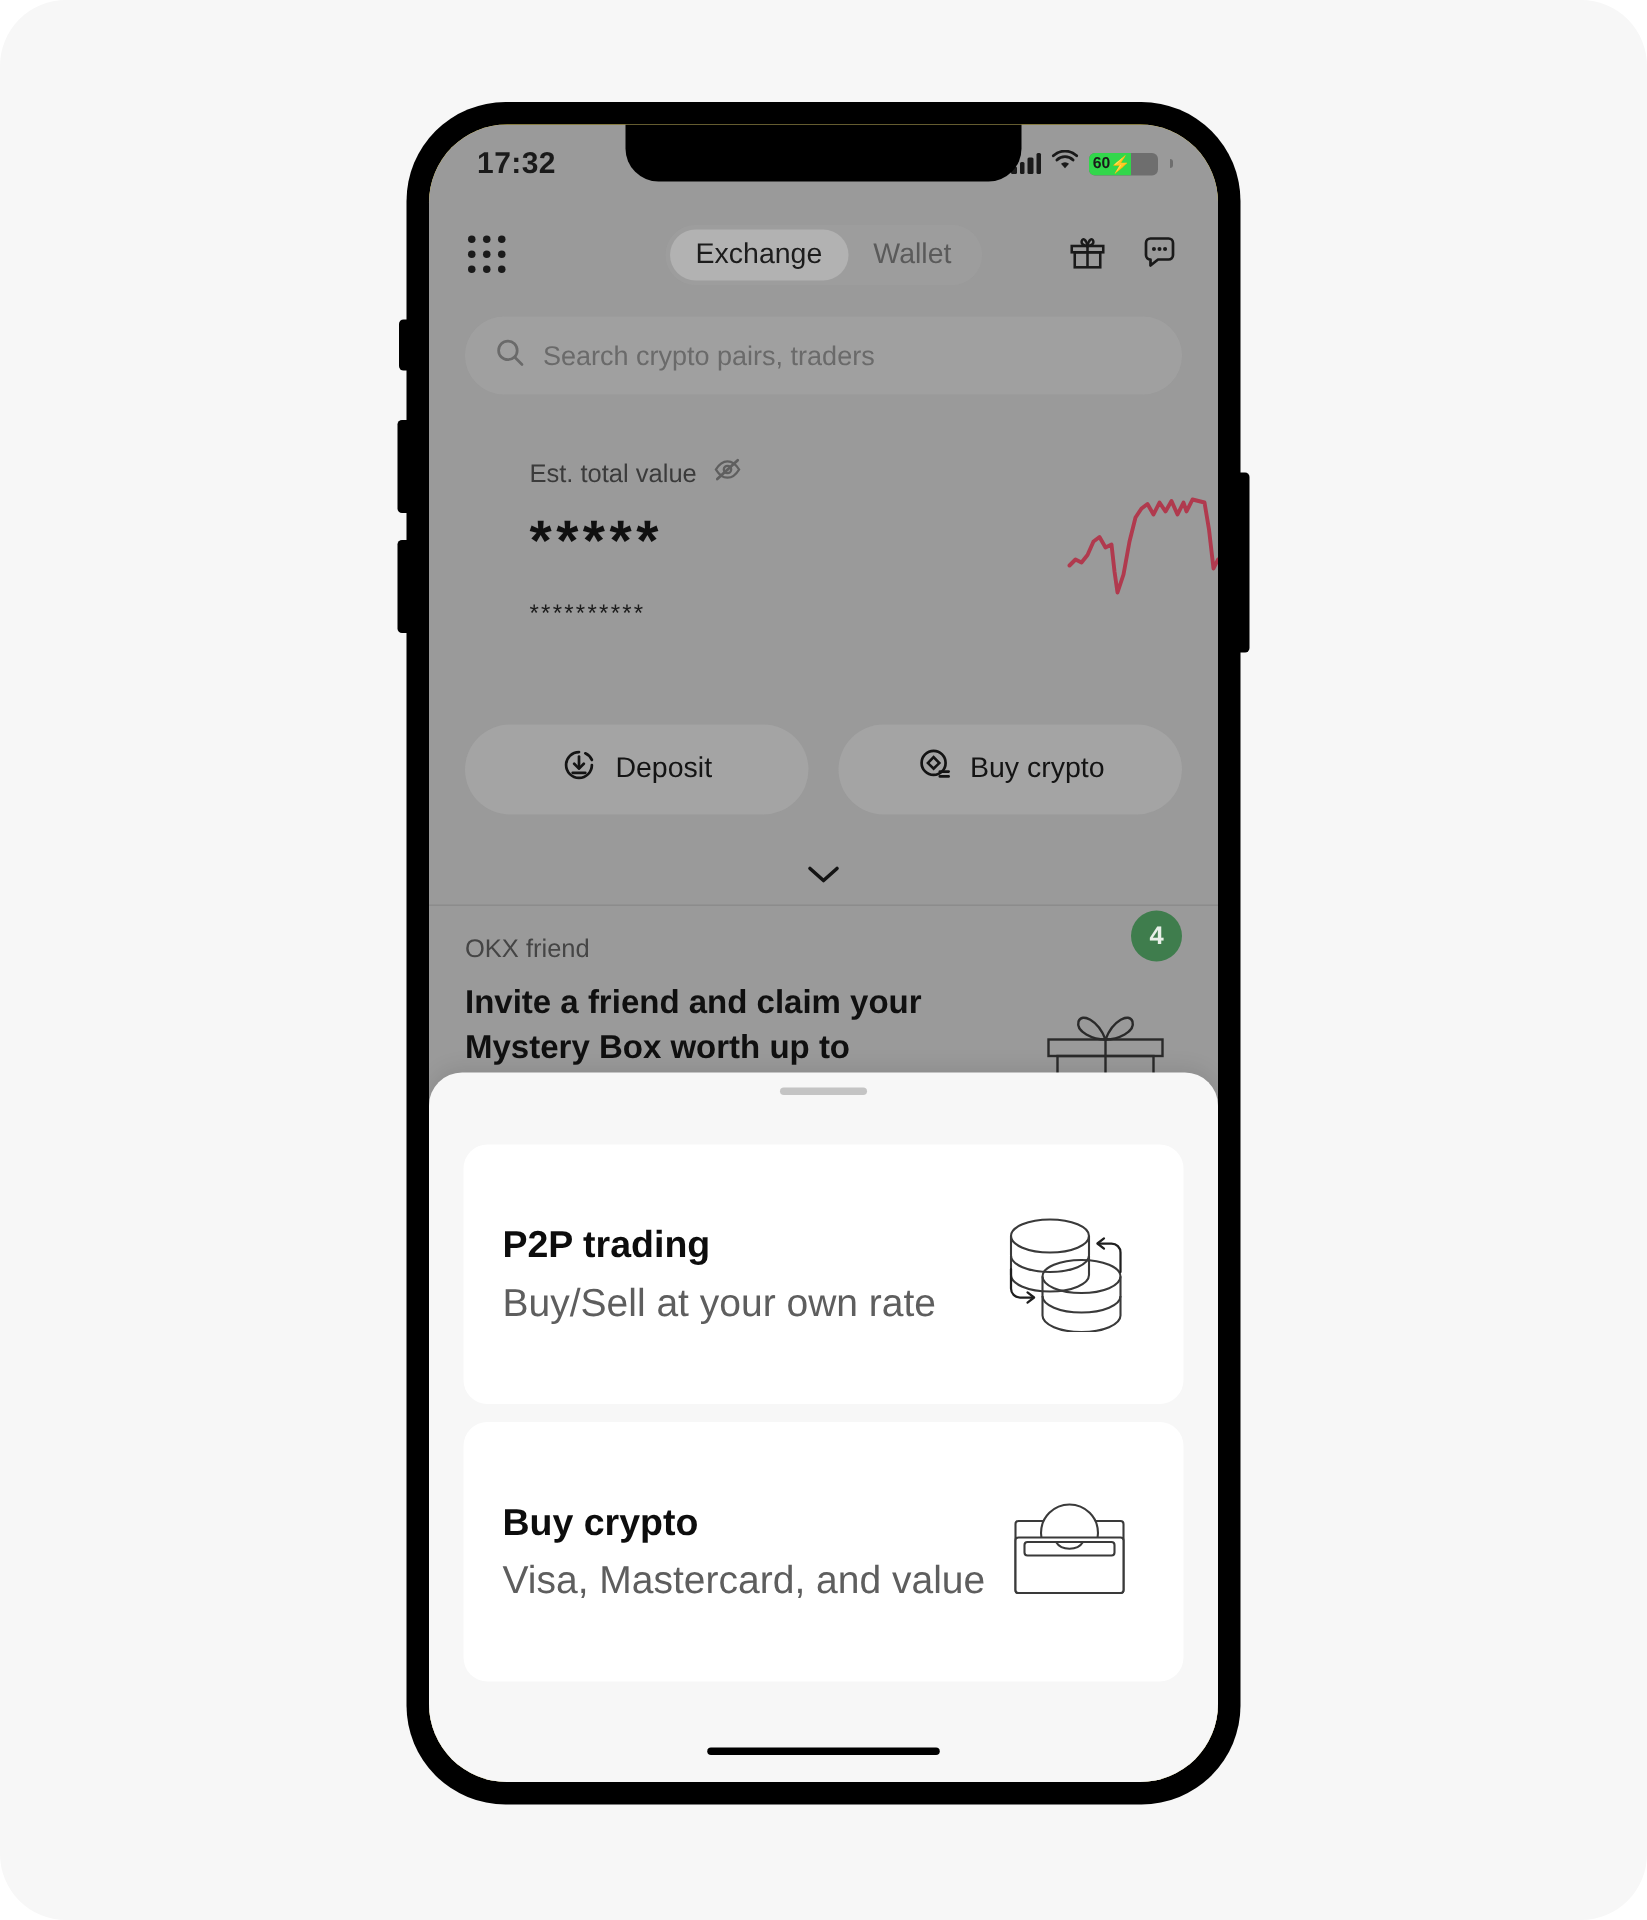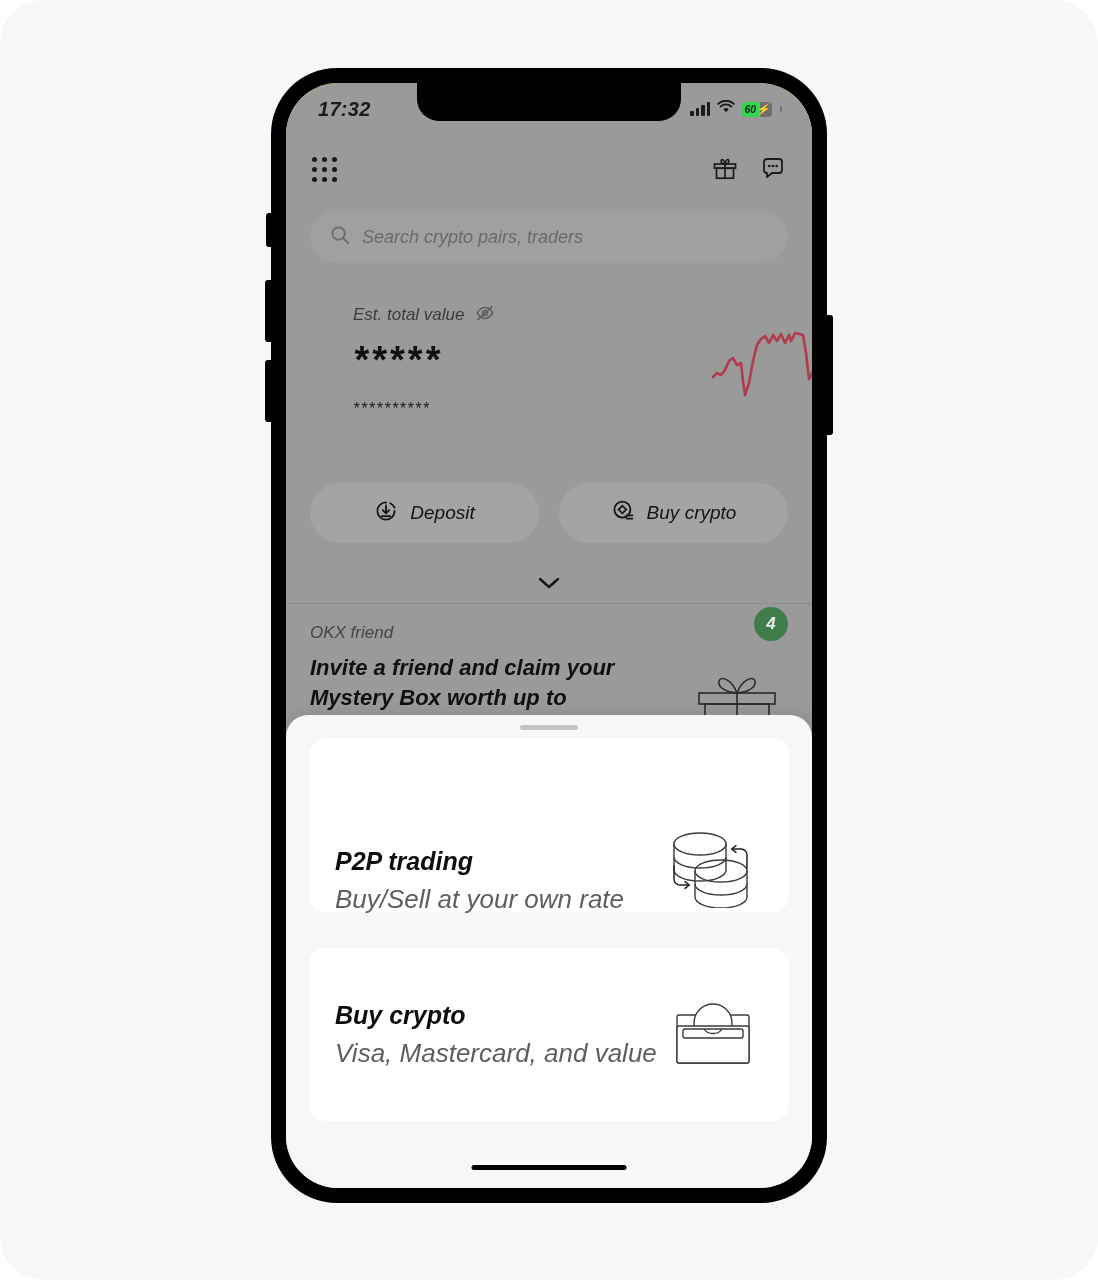--- a/index.html
+++ b/index.html
@@ -37,21 +37,20 @@
   #power-btn     { right: -6px; top: 247px; width: 7px; height: 120px; border-radius: 0 3px 3px 0; }
 
   
   #screen {
     position: absolute;
     left: 15px; top: 15px;
     width: 526px; height: 1105px;
     border-radius: 52px;
     overflow: hidden;
     background: #fde047;
-    font-style: italic;
   }
 
   
   #notch {
     position: absolute;
     left: 50%; top: 0; transform: translateX(-50%);
     width: 264px; height: 38px;
     background: #000000;
     border-radius: 0 0 22px 22px;
     z-index: 40;
@@ -80,21 +79,21 @@
 
   .sig-bars { display: flex; align-items: flex-end; gap: 2px; height: 14px; }
   .sig-bars i { width: 3.5px; background: #1a1a1a; border-radius: 1px; display: block; }
   .sig-bars i:nth-child(1) { height: 5px; }
   .sig-bars i:nth-child(2) { height: 8px; }
   .sig-bars i:nth-child(3) { height: 11px; }
   .sig-bars i:nth-child(4) { height: 14px; }
 
   .battery {
     position: relative;
-    width: 30px; height: 15px;
+    width: 46px; height: 15px;
     border-radius: 4px;
     background: #6e6e6e;
     display: flex; align-items: center; justify-content: flex-start;
     box-sizing: border-box;
     overflow: hidden;
   }
   .battery .fill {
     position: absolute; left: 0; top: 0; bottom: 0;
     width: 63%;
     background: #32d74b;
@@ -229,21 +228,21 @@
   }
   .sheet-card {
     position: absolute; left: 23px;
     width: 480px; height: 173px;
     background: #ffffff;
     border-radius: 16px;
     box-sizing: border-box;
     padding: 0 26px;
     display: flex; align-items: center; justify-content: space-between;
   }
-  #card-p2p  { top: 24px; align-items: flex-end; }
+  #card-p2p  { top: 48px; }
   #card-buy  { top: 233px; }
   .card-text { display: flex; flex-direction: column; gap: 12px; }
   .card-title { font-size: 25px; font-weight: 700; color: #0d0d0d; line-height: 1; }
   .card-sub   { font-size: 26px; color: #5e5e5e; line-height: 1; }
   .card-icon  { flex: none; margin-right: 6px; }
 
   
   #home-indicator {
     position: absolute; left: 50%; bottom: 18px; transform: translateX(-50%);
     width: 155px; height: 5.5px; border-radius: 3px; background: #000000;
@@ -298,20 +297,24 @@
             <span></span>
             <span></span>
           <span></span>
             <span></span>
             <span></span>
           <span></span>
             <span></span>
             <span></span>
         </div>
 
+        <div id="segmented">
+          <div class="seg active">Exchange</div>
+          <div class="seg inactive">Wallet</div>
+        </div>
 
         <div id="header-actions">
           <span>
             <svg width="26" height="26" viewBox="0 0 26 26">
               <rect x="2.5" y="9" width="21" height="4.2" fill="none" stroke="#1a1a1a" stroke-width="1.7"></rect>
               <rect x="4.5" y="13.2" width="17" height="10" fill="none" stroke="#1a1a1a" stroke-width="1.7"></rect>
               <line x1="13" y1="9" x2="13" y2="23.2" stroke="#1a1a1a" stroke-width="1.7"></line>
               <path d="M13 9 C11 9 8.4 7.6 9.2 5.4 C9.9 3.6 12.2 4.6 13 9 Z" fill="none" stroke="#1a1a1a" stroke-width="1.6"></path>
               <path d="M13 9 C15 9 17.6 7.6 16.8 5.4 C16.1 3.6 13.8 4.6 13 9 Z" fill="none" stroke="#1a1a1a" stroke-width="1.6"></path>
             </svg>

